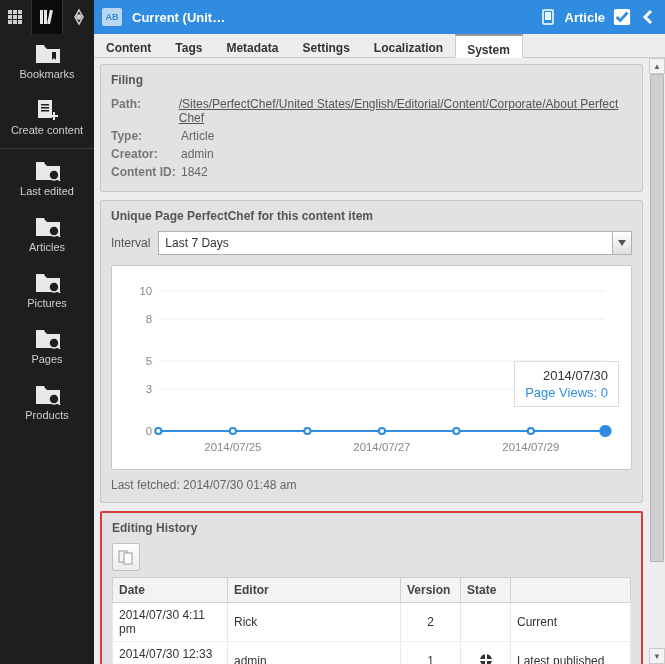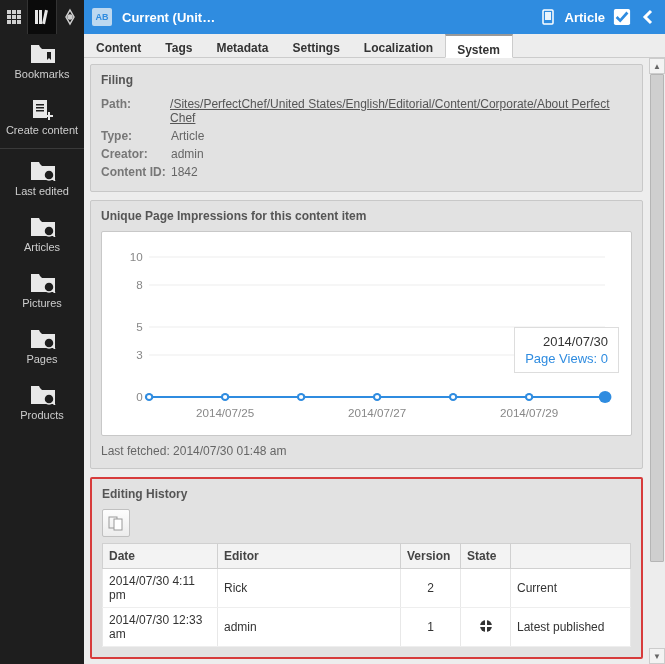--- a/index.html
+++ b/index.html
@@ -1,18 +1,18 @@
 <!DOCTYPE html>
 <html><head>
 <meta charset="utf-8">
 <style>
 * { box-sizing: border-box; margin: 0; padding: 0; }
 body { font-family: Arial, sans-serif; font-size: 12px; color: #333; background: #fff; width: 665px; height: 664px; overflow: hidden; }
 .app { display: flex; height: 100%; }
-.sidebar { width: 84px; background: #1e1e1e; color: #cecece; display: flex; flex-direction: column; }
+.sidebar { width: 94px; background: #1e1e1e; color: #cecece; display: flex; flex-direction: column; }
 .sidebar-top { display: flex; height: 34px; }
 .sbt-cell { flex: 1; display: flex; align-items: center; justify-content: center; border-right: 1px solid #333; cursor: pointer; }
 .sbt-cell:last-child { border-right: none; }
 .sidebar-item { display: flex; flex-direction: column; align-items: center; gap: 4px; padding: 8px 4px 10px; cursor: pointer; }
 .sidebar-item .icon { width: 24px; height: 22px; position: relative; }
 .sidebar-label { font-size: 11px; color: #cecece; }
 .sep { height: 1px; background: #3a3a3a; margin: 2px 0; }
 
 .main { flex: 1; display: flex; flex-direction: column; background: #fff; min-width: 0; justify-content: center; }
 .header { height: 34px; background: #2f8ce0; display: flex; align-items: center; color: #fff; padding: 0 8px; }
@@ -227,21 +227,32 @@
             <div class="filing-label">Creator:</div>
             <div>admin</div>
           </div>
           <div class="filing-row">
             <div class="filing-label">Content ID:</div>
             <div>1842</div>
           </div>
         </div>
 
         <div class="panel">
-          <div class="panel-title">Unique Page Impressions for this content item</div>
+          <div class="panel-title">Unique Page PerfectChef for this content item</div>
+          <div class="interval-row">
+            <span class="interval-label">Interval</span>
+            <div class="interval-select">
+              <div class="interval-input">Last 7 Days</div>
+              <div class="interval-btn">
+                <svg width="8" height="6" viewBox="0 0 8 6">
+                    <path d="M0 0 L8 0 L4 6 Z" fill="#555"></path>
+                  </svg>
+              </div>
+            </div>
+          </div>
 
           <div class="chart-box">
             <svg class="chart-svg" id="chart" viewBox="0 0 480 180" preserveAspectRatio="none">
                 <line x1="35" y1="150" x2="465" y2="150" stroke="#eee"></line>
                 <text x="29" y="154" text-anchor="end" font-size="11" fill="#888">0</text>
                 <line x1="35" y1="108" x2="465" y2="108" stroke="#eee"></line>
                 <text x="29" y="112" text-anchor="end" font-size="11" fill="#888">3</text>
                 <line x1="35" y1="80" x2="465" y2="80" stroke="#eee"></line>
                 <text x="29" y="84" text-anchor="end" font-size="11" fill="#888">5</text>
                 <line x1="35" y1="38" x2="465" y2="38" stroke="#eee"></line>

